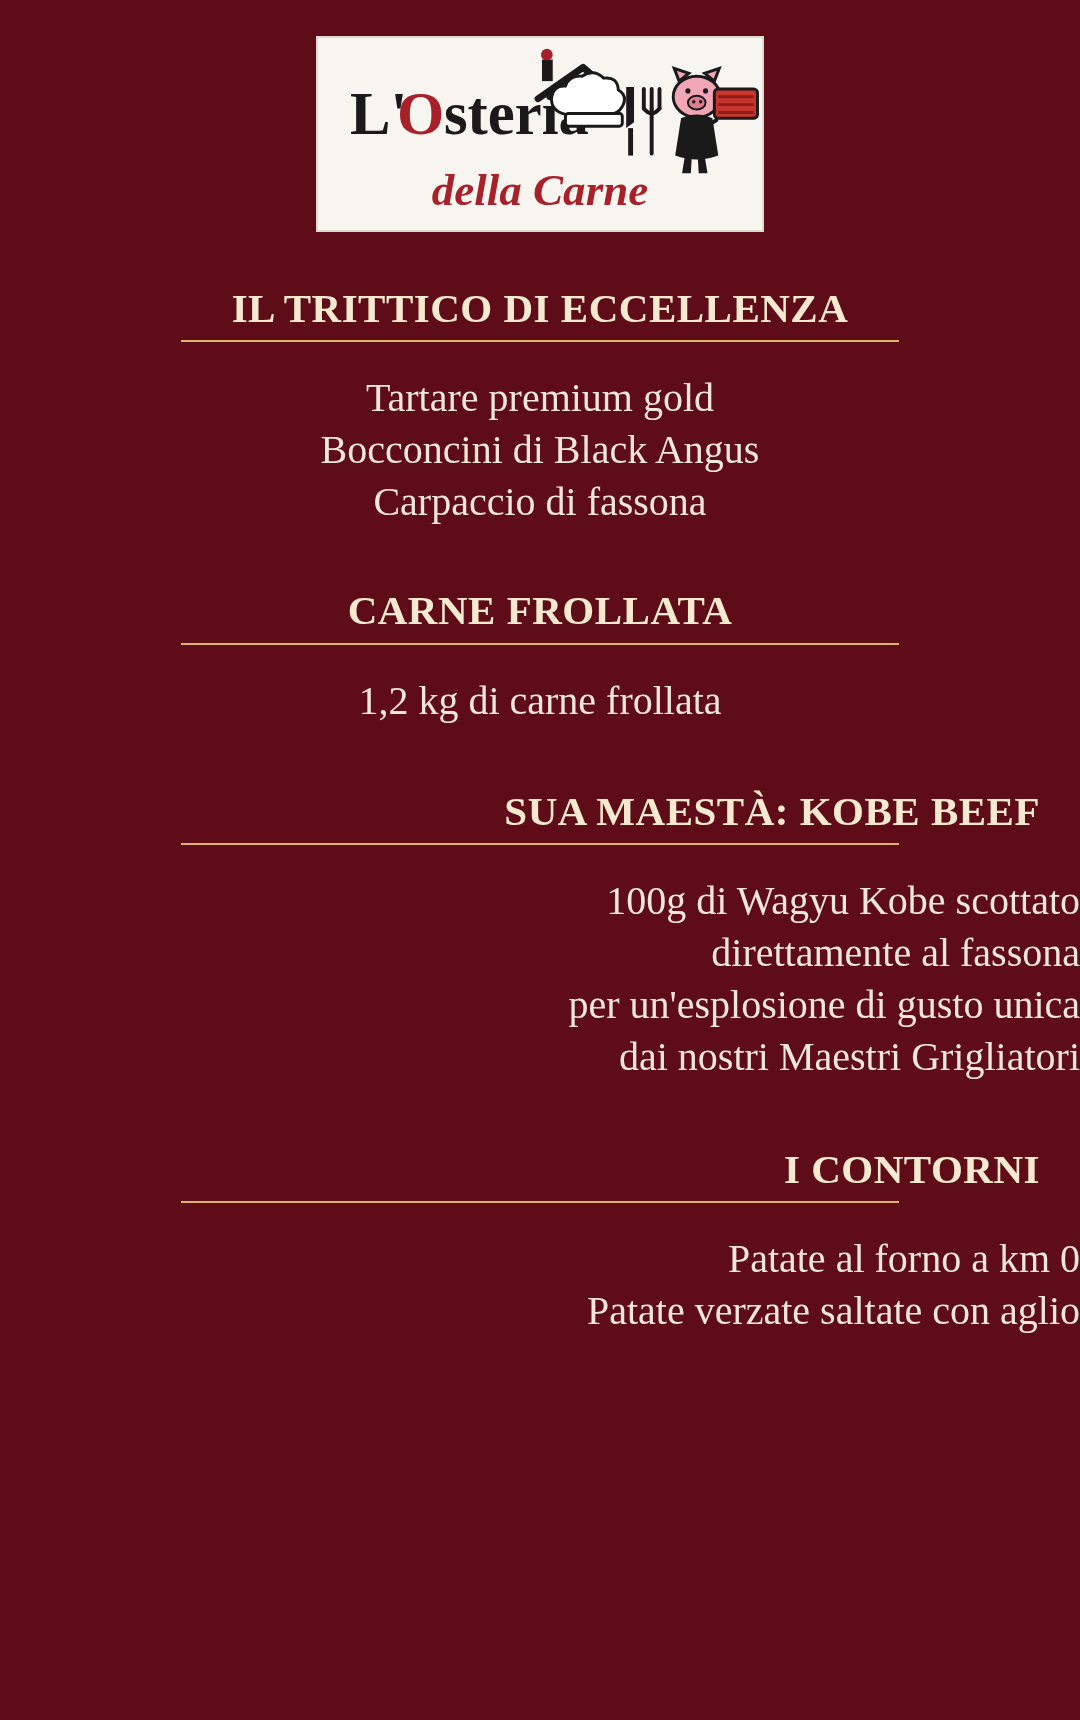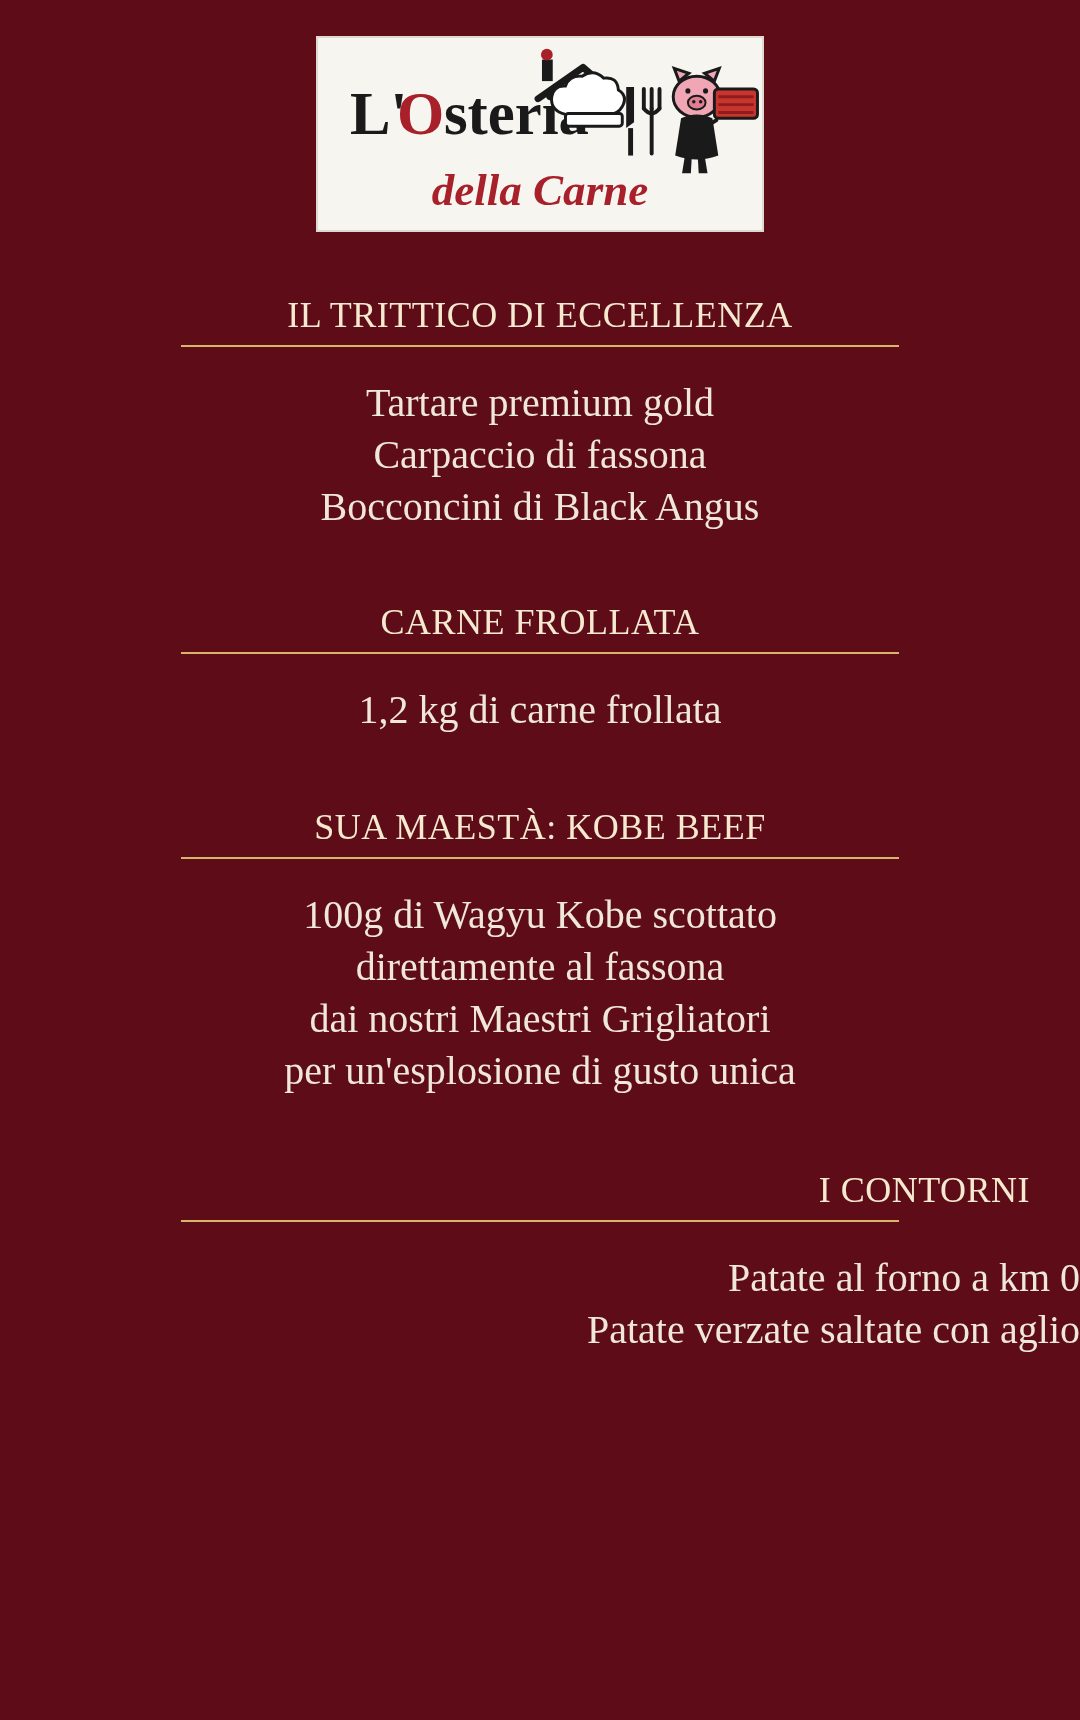--- a/index.html
+++ b/index.html
@@ -41,46 +41,46 @@
   }
   .logo-svg { display: block; width: 100%; height: 100%; }
 
   
   .section {
     width: 1080px;
     text-align: center;
   }
   .sec-title {
     color: #f5e9cf;
-    font-weight: normal;
-    font-size: 36px;
+    font-weight: bold;
+    font-size: 41px;
     letter-spacing: 0.5px;
     line-height: 1.08;
-    margin: 10px;
+    margin: 0;
     padding: 0 40px;
     box-sizing: border-box;
   }
   .rule {
     width: 718px;
     height: 2px;
     background: #d7b56a;
     margin: 10px auto 0 auto;
   }
   .items {
     margin-top: 30px;
     color: #efe7d8;
     font-size: 40px;
     line-height: 1.3;
   }
   .item { display: block; }
 
   
   .sec-trittico { margin-top: 54px; }
   .sec-frollata { margin-top: 60px; }
-  .sec-kobe     { margin-top: 62px; }
+  .sec-kobe     { margin-top: 62px; text-align: right; }
   .sec-contorni { margin-top: 64px; text-align: right; }
 </style>
 </head>
 <body>
 
 <div class="page">
 
   <div class="logo-box">
     <div class="logo-inner">
       <svg class="logo-svg" viewBox="0 0 448 196" xmlns="http://www.w3.org/2000/svg">
@@ -135,41 +135,41 @@
         <text x="224" y="170" text-anchor="middle" font-family="'Liberation Serif', serif" font-size="46" font-style="italic" font-weight="bold" fill="#a8202a">della Carne</text>
       </svg>
     </div>
   </div>
 
   <div class="section sec-trittico">
     <h2 class="sec-title">IL TRITTICO DI ECCELLENZA</h2>
     <div class="rule"></div>
     <div class="items">
       <span class="item">Tartare premium gold</span>
+      <span class="item">Bocconcini di Black Angus</span>
       <span class="item">Carpaccio di fassona</span>
-      <span class="item">Bocconcini di Black Angus</span>
     </div>
   </div>
 
   <div class="section sec-frollata">
     <h2 class="sec-title">CARNE FROLLATA</h2>
     <div class="rule"></div>
     <div class="items">
       <span class="item">1,2 kg di carne frollata</span>
     </div>
   </div>
 
   <div class="section sec-kobe">
     <h2 class="sec-title">SUA MAESTÀ: KOBE BEEF</h2>
     <div class="rule"></div>
     <div class="items">
       <span class="item">100g di Wagyu Kobe scottato</span>
       <span class="item">direttamente al fassona</span>
+      <span class="item">per un'esplosione di gusto unica</span>
       <span class="item">dai nostri Maestri Grigliatori</span>
-      <span class="item">per un'esplosione di gusto unica</span>
     </div>
   </div>
 
   <div class="section sec-contorni">
     <h2 class="sec-title">I CONTORNI</h2>
     <div class="rule"></div>
     <div class="items">
       <span class="item">Patate al forno a km 0</span>
       <span class="item">Patate verzate saltate con aglio</span>
     </div>

